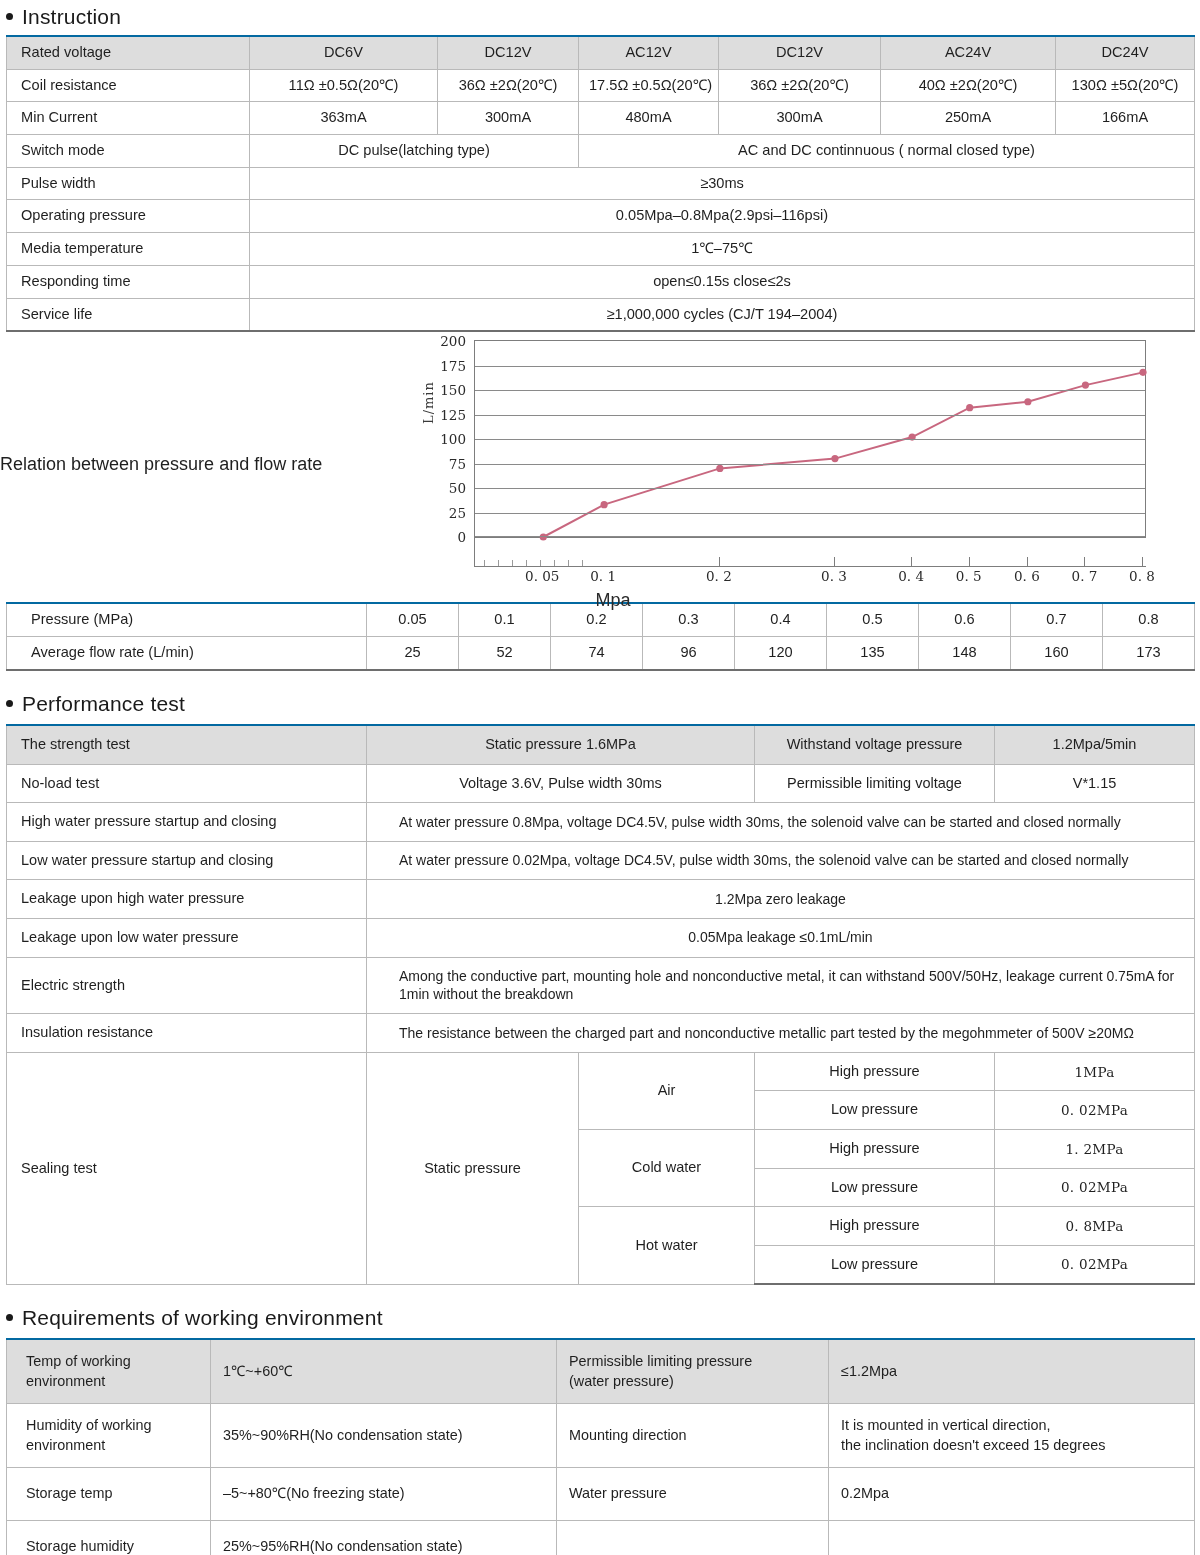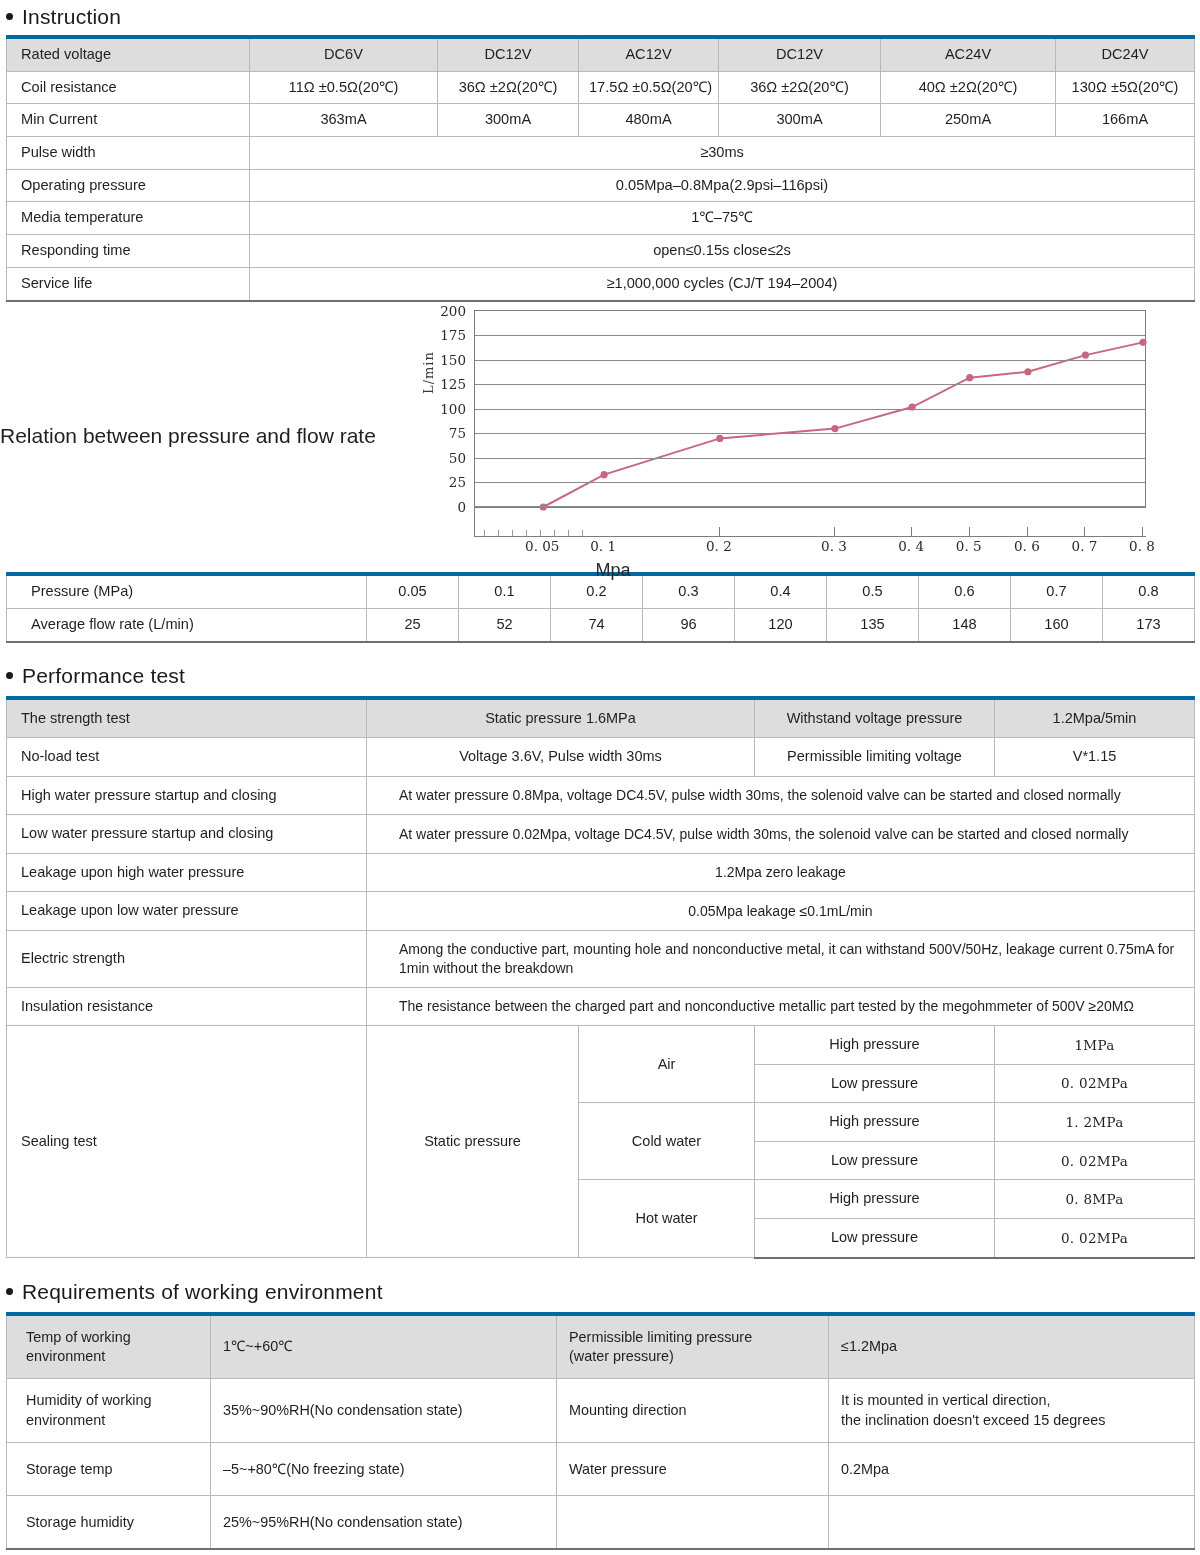--- a/index.html
+++ b/index.html
@@ -53,40 +53,40 @@
   table.dt td {
     border: 1px solid #b9b9b9;
     padding: 6px 10px;
     vertical-align: middle;
     line-height: 1.35;
     background: #fff;
   }
   table.dt td.c { text-align: center; }
   table.dt td.l { text-align: left; }
   table.dt .hd { background: #dddddd; }
-  table.dt .outer-top { border-top: 4px solid #0369a1; }
+  table.dt .outer-top { border-top: 2px solid #0369a1; }
   table.dt .outer-bottom { border-bottom: 2px solid #6e6e6e; }
   .nowrapcell { white-space: nowrap; }
 
   
   #t-spec { margin-top: 8px; }
   #t-spec td { height: 18px; font-size: 14.6px; }
   #t-spec td.label { padding-left: 14px; }
 
   
   .chart-wrap {
     position: relative;
     width: 1200px;
     height: 268px;
   }
   .chart-caption {
     position: absolute;
     left: 0px;
     top: 122px;
-    font-size: 21px;
+    font-size: 18px;
     color: #1f1f1f;
     white-space: nowrap;
   }
   .chart {
     position: absolute;
     left: 432px;
     top: 8px;
     width: 720px;
     height: 250px;
   }
@@ -240,20 +240,25 @@
           <td class="c nowrapcell">130Ω ±5Ω(20℃)</td>
         </tr>
         <tr>
           <td class="l label">Min Current</td>
           <td class="c nowrapcell">363mA</td>
           <td class="c nowrapcell">300mA</td>
           <td class="c nowrapcell">480mA</td>
           <td class="c nowrapcell">300mA</td>
           <td class="c nowrapcell">250mA</td>
           <td class="c nowrapcell">166mA</td>
+        </tr>
+        <tr>
+          <td class="l label">Switch mode</td>
+          <td class="c" colspan="2">DC pulse(latching type)</td>
+          <td class="c" colspan="4">AC and DC continnuous ( normal closed type)</td>
         </tr>
         <tr>
           <td class="l label">Pulse width</td>
           <td class="c" colspan="6">≥30ms</td>
         </tr>
         <tr>
           <td class="l label">Operating pressure</td>
           <td class="c" colspan="6">0.05Mpa–0.8Mpa(2.9psi–116psi)</td>
         </tr>
         <tr>

